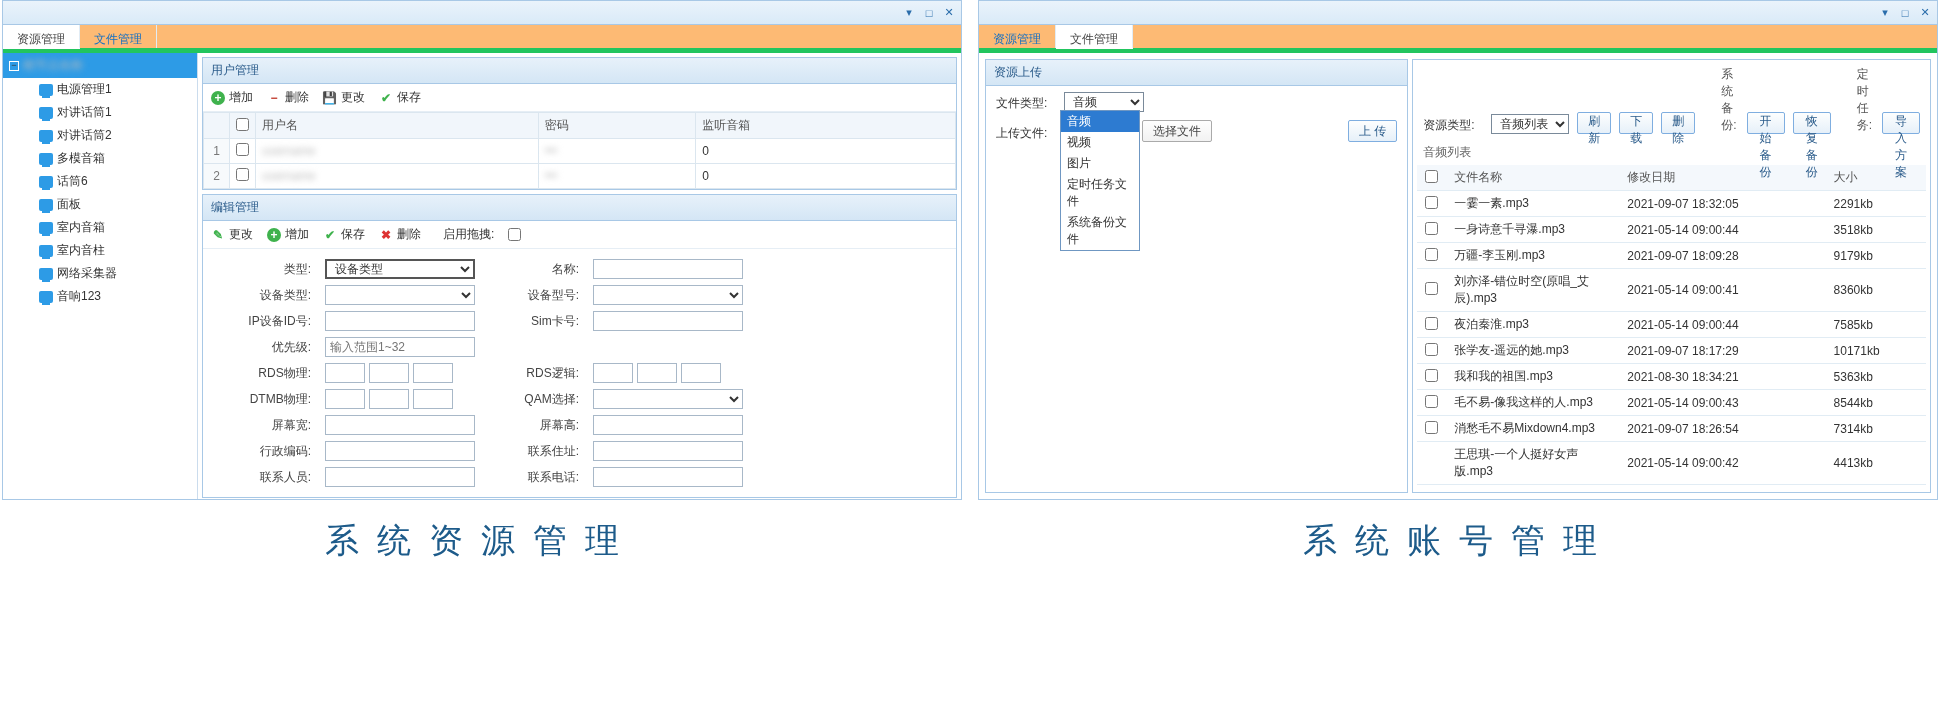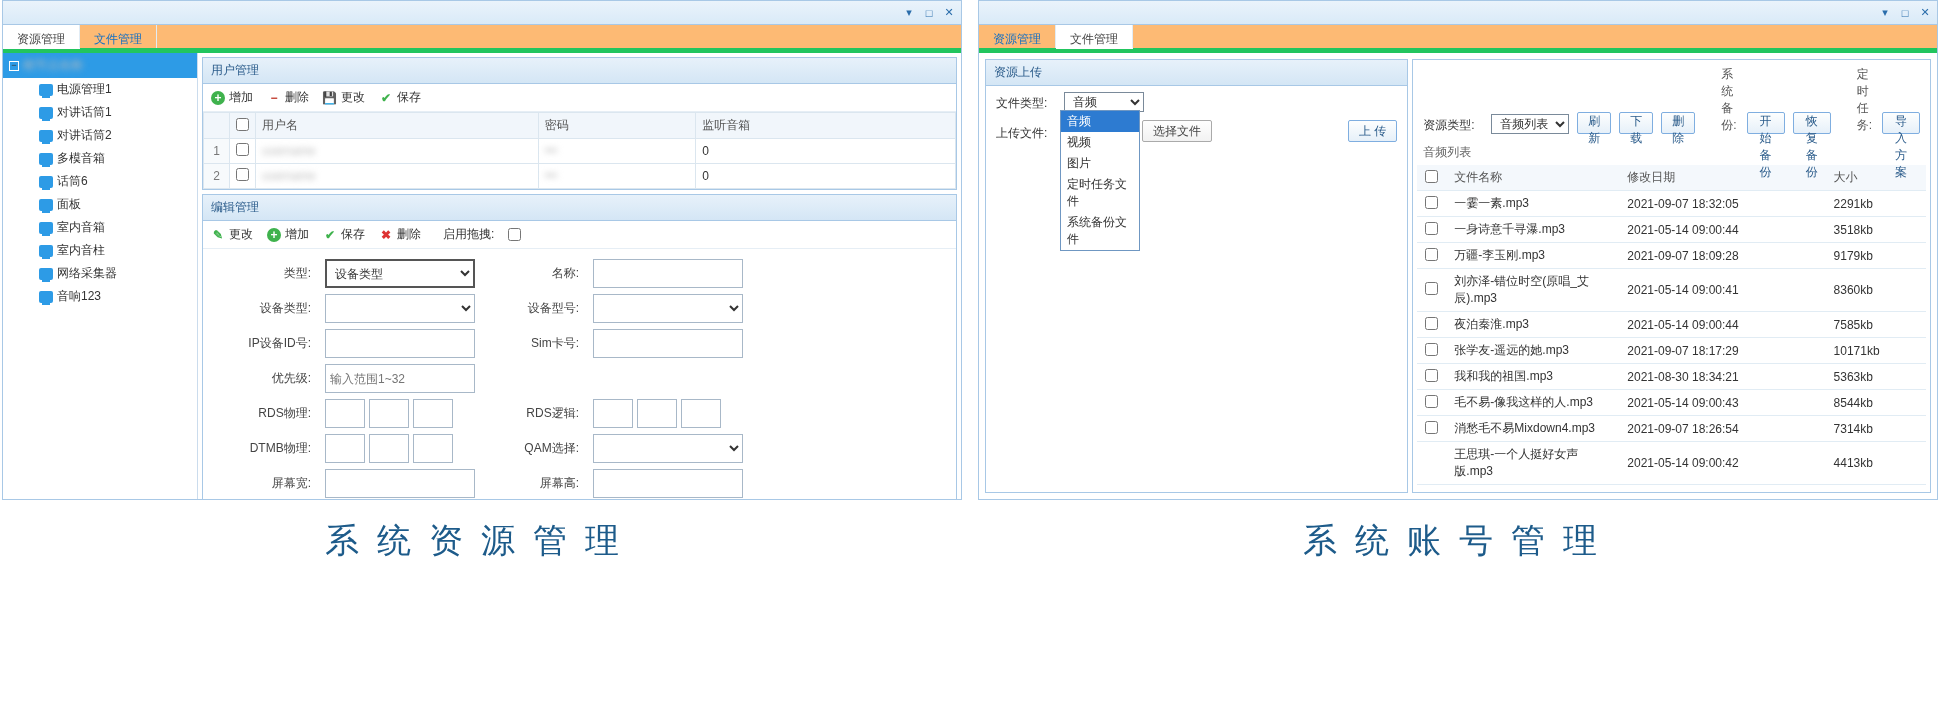--- a/index.html
+++ b/index.html
@@ -34,21 +34,21 @@
 .ic-delr{color:#d33}
 .ic-pen{color:#3fb24d}
 .tbl{width:100%;border-collapse:collapse}
 .tbl th,.tbl td{border:1px solid #dbe6ef;padding:4px 6px;text-align:left;background:#fff}
 .tbl th{background:#f1f6fb;font-weight:normal;color:#555}
 .tbl td.rn{width:26px;text-align:center;background:#f7fafc;color:#777}
 .tbl td.ck,.tbl th.ck{width:26px;text-align:center}
 .blur{filter:blur(3px);color:#bbb}
 .form-grid{display:grid;grid-template-columns:90px 150px 90px 150px;gap:6px 14px;padding:10px 18px;align-items:center}
 .form-grid label{text-align:right;color:#444}
-.form-grid input,.form-grid select{width:100%;height:29px;border:1px solid #a8b8c8;padding:0 4px;background:#fff}
+.form-grid input,.form-grid select{width:100%;height:20px;border:1px solid #a8b8c8;padding:0 4px;background:#fff}
 .form-grid .triple{display:flex;gap:4px}
 .form-grid .triple input{width:40px}
 .form-grid select.bold{border:2px solid #555}
 
 .rbody{flex:1;display:flex;overflow:hidden;padding:4px}
 .sect{border:1px solid #a8c8e6;margin:2px}
 .sect-hd{background:linear-gradient(#e7f1fa,#d4e6f5);border-bottom:1px solid #a8c8e6;padding:4px 8px;color:#2a5b8a}
 .sect-bd{padding:6px 10px;display:flex;flex-direction:column;gap:8px;position:relative}
 .row{display:flex;align-items:flex-end;gap:8px}
 .row label{min-width:60px}

